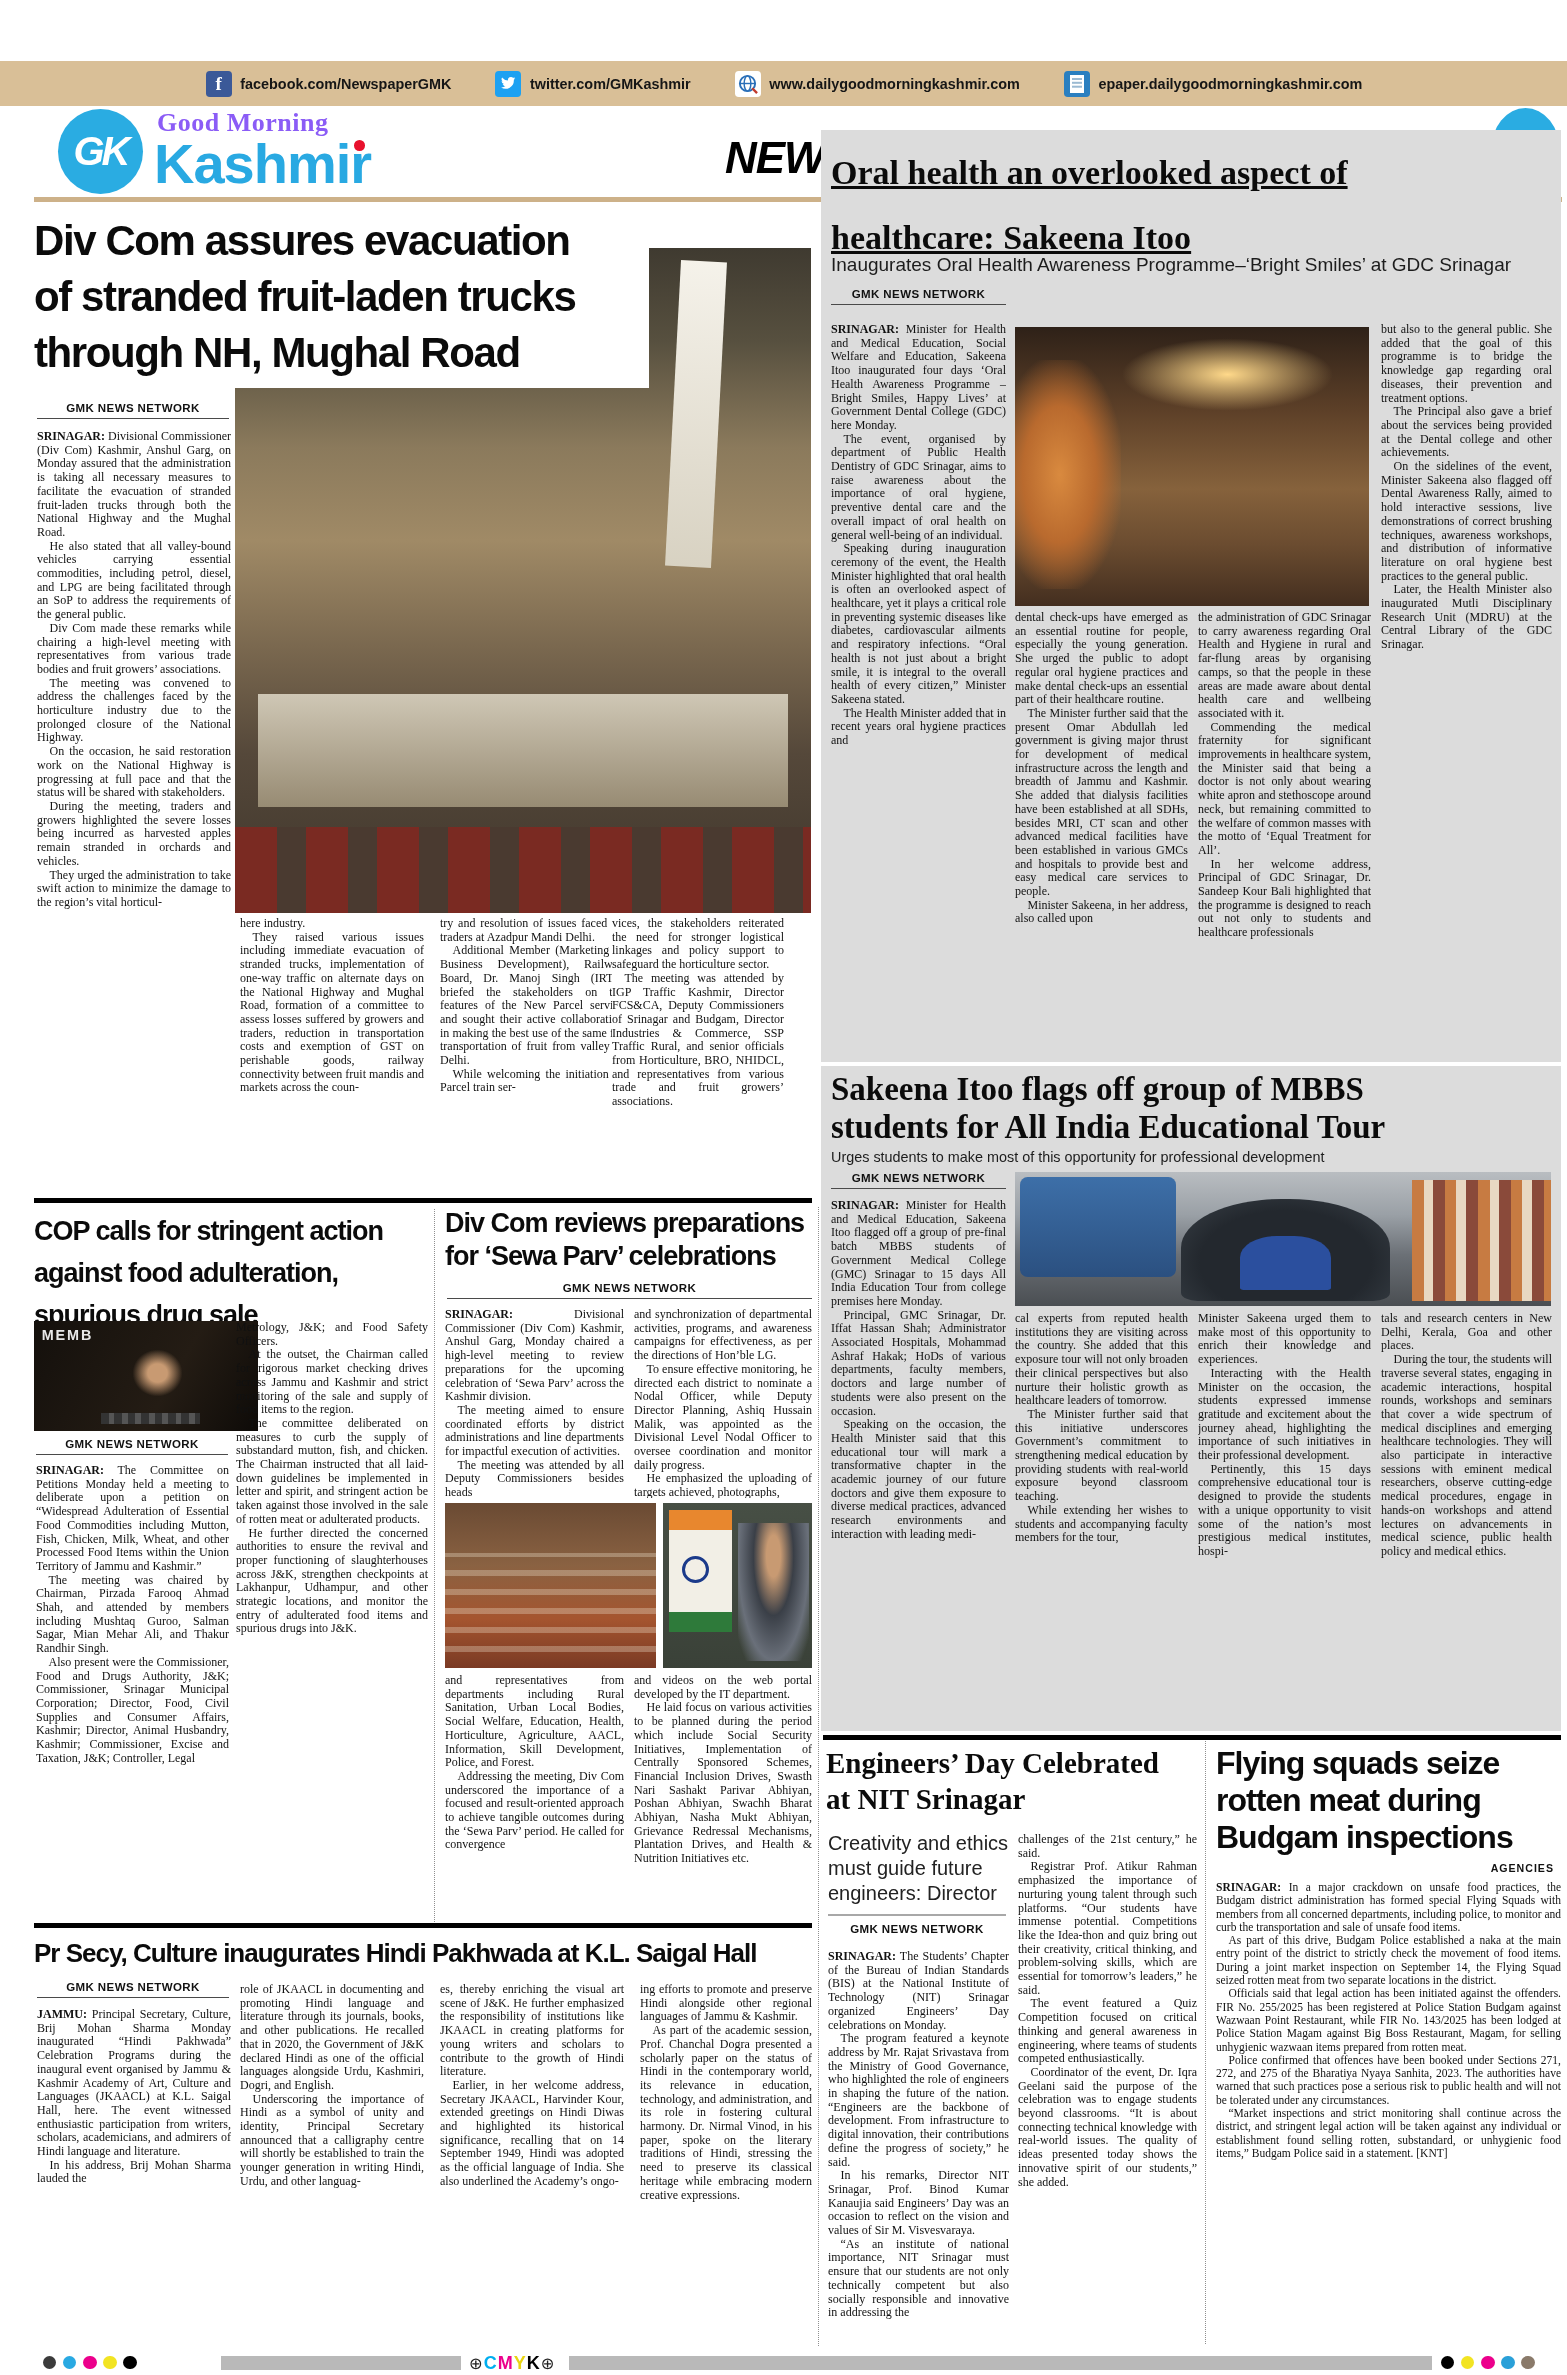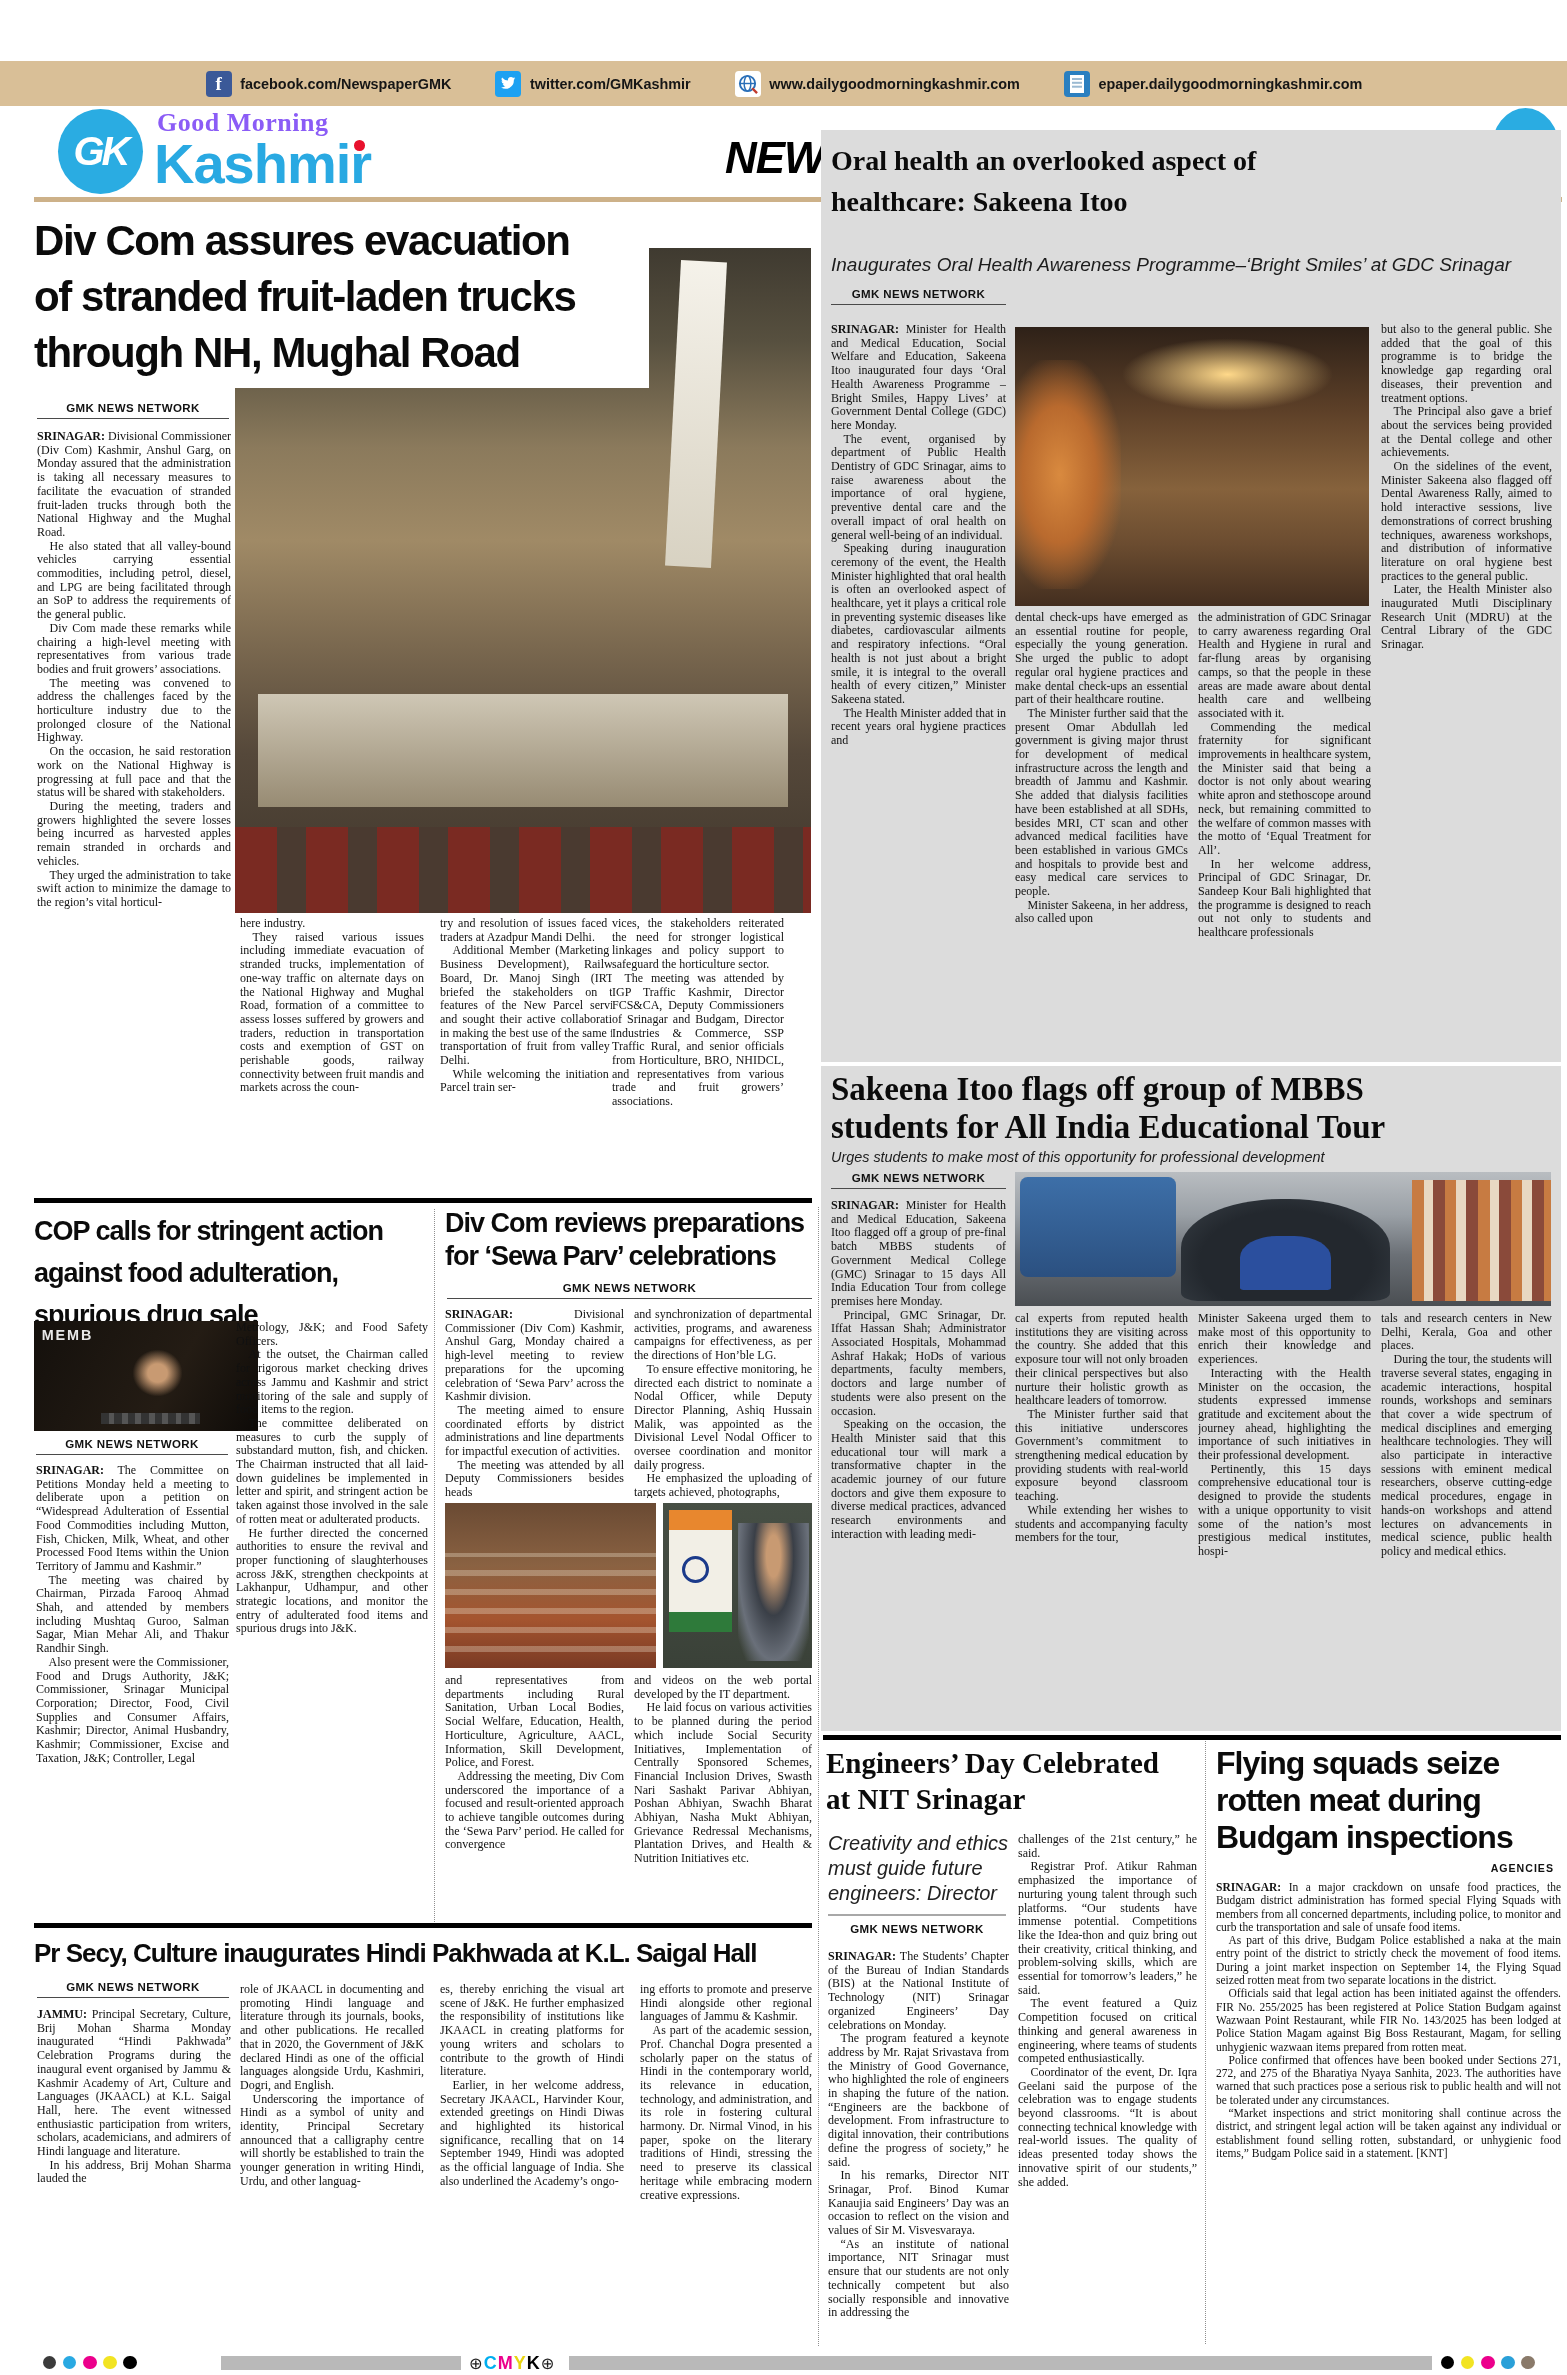--- a/index.html
+++ b/index.html
@@ -26,21 +26,21 @@
   .mh-news{left:725px;top:133px;font-family:"Liberation Sans",sans-serif;font-weight:700;font-style:italic;font-size:44px;color:#000;letter-spacing:-1px;}
   .mh-date{left:1047px;top:146px;width:355px;font-family:"Liberation Sans",sans-serif;font-size:19px;color:#111;display:flex;gap:9.6px;align-items:center;}
   .mh-date .city{font-weight:700;}
   .mh-date .sep{color:#555;}
   .pg-badge{left:1491px;top:108px;width:69px;height:86px;border-radius:50%;background:#2aace2;display:flex;align-items:center;justify-content:center;color:#fff;font-family:"Liberation Sans",sans-serif;font-weight:700;font-size:44px;text-shadow:0 0 1.9px #0a5f8a;}
   .mh-rule{left:34px;top:197px;width:1528px;height:4.8px;background:#cdb189;}
 
   
   .h-sans{font-family:"Liberation Sans",sans-serif;font-weight:700;color:#0b0b0b;letter-spacing:-1px;white-space:pre-line;}
   .h-serif{font-family:"Liberation Serif",serif;font-weight:700;color:#0b0b0b;white-space:pre-line;}
-  .subhead{font-family:"Liberation Sans",sans-serif;color:#1c1c1c;white-space:pre-line;font-style:italic;}
+  .subhead{font-family:"Liberation Sans",sans-serif;color:#1c1c1c;white-space:pre-line;}
   .byline{font-family:"Liberation Sans",sans-serif;font-size:11.5px;font-weight:700;letter-spacing:0.4px;color:#111;text-align:center;border-bottom:1.9px solid #4a4a4a;padding-bottom:3.8px;}
   .byline.noline{border-bottom:none;}
   .col{font-size:12px;line-height:13.7px;text-align:justify;overflow:hidden;}
   .col p{margin:0;text-indent:12.5px;}
   .col p:first-child{text-indent:0;}
   .col b{font-weight:700;}
   .blackrule{background:#000;height:4.8px;}
   .dotted{border-left:1.9px dotted #8f8f8f;width:0;}
   .graybox{background:#dcdcdc;}
 
@@ -103,21 +103,21 @@
   
   .hindi-headline{left:34px;top:1935px;width:778px;height:40px;font-size:26px;line-height:37px;}
   .hindi-byline{left:37px;top:1981px;width:192px;}
   .hindi-col1{left:37px;top:2008px;width:194px;height:340px;}
   .hindi-col2{left:240px;top:1983px;width:184px;height:365px;}
   .hindi-col3{left:440px;top:1983px;width:184px;height:365px;}
   .hindi-col4{left:640px;top:1983px;width:172px;height:365px;}
 
   
   .box1{left:821px;top:130px;width:740px;height:932px;}
-  .oral-headline{left:831px;top:140px;width:721px;height:108px;font-size:28px;line-height:41px;}
+  .oral-headline{left:831px;top:140px;width:721px;height:108px;font-size:34px;line-height:65px;text-decoration:underline;}
   .oral-subhead{left:831px;top:254px;width:721px;font-size:19px;}
   .oral-byline{left:831px;top:288px;width:175px;}
   .oral-col1{left:831px;top:323px;width:175px;height:726px;}
   .oral-photo{left:1015px;top:327px;width:354px;height:279px;}
   .oral-col2{left:1015px;top:611px;width:173px;height:438px;}
   .oral-col3{left:1198px;top:611px;width:173px;height:438px;}
   .oral-col4{left:1381px;top:323px;width:171px;height:726px;}
 
   
   .box2{left:821px;top:1066px;width:740px;height:665px;}

